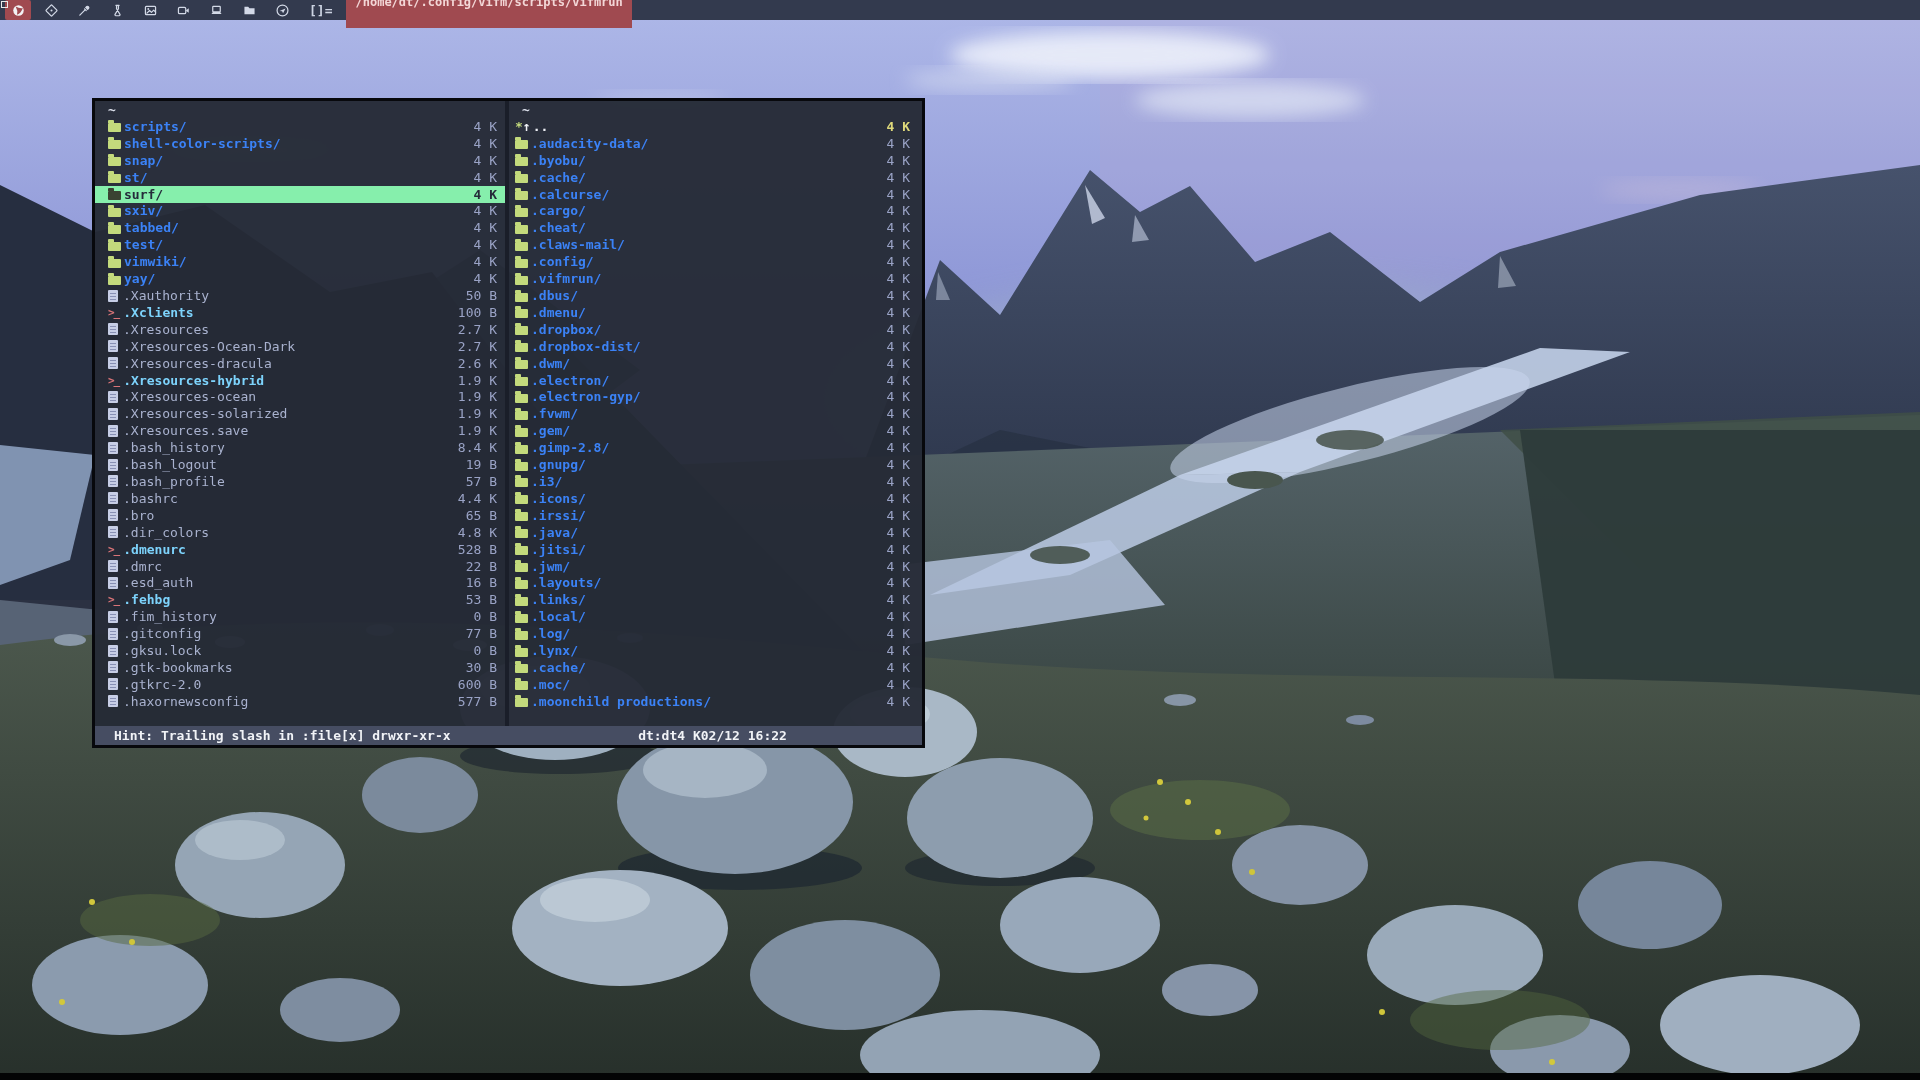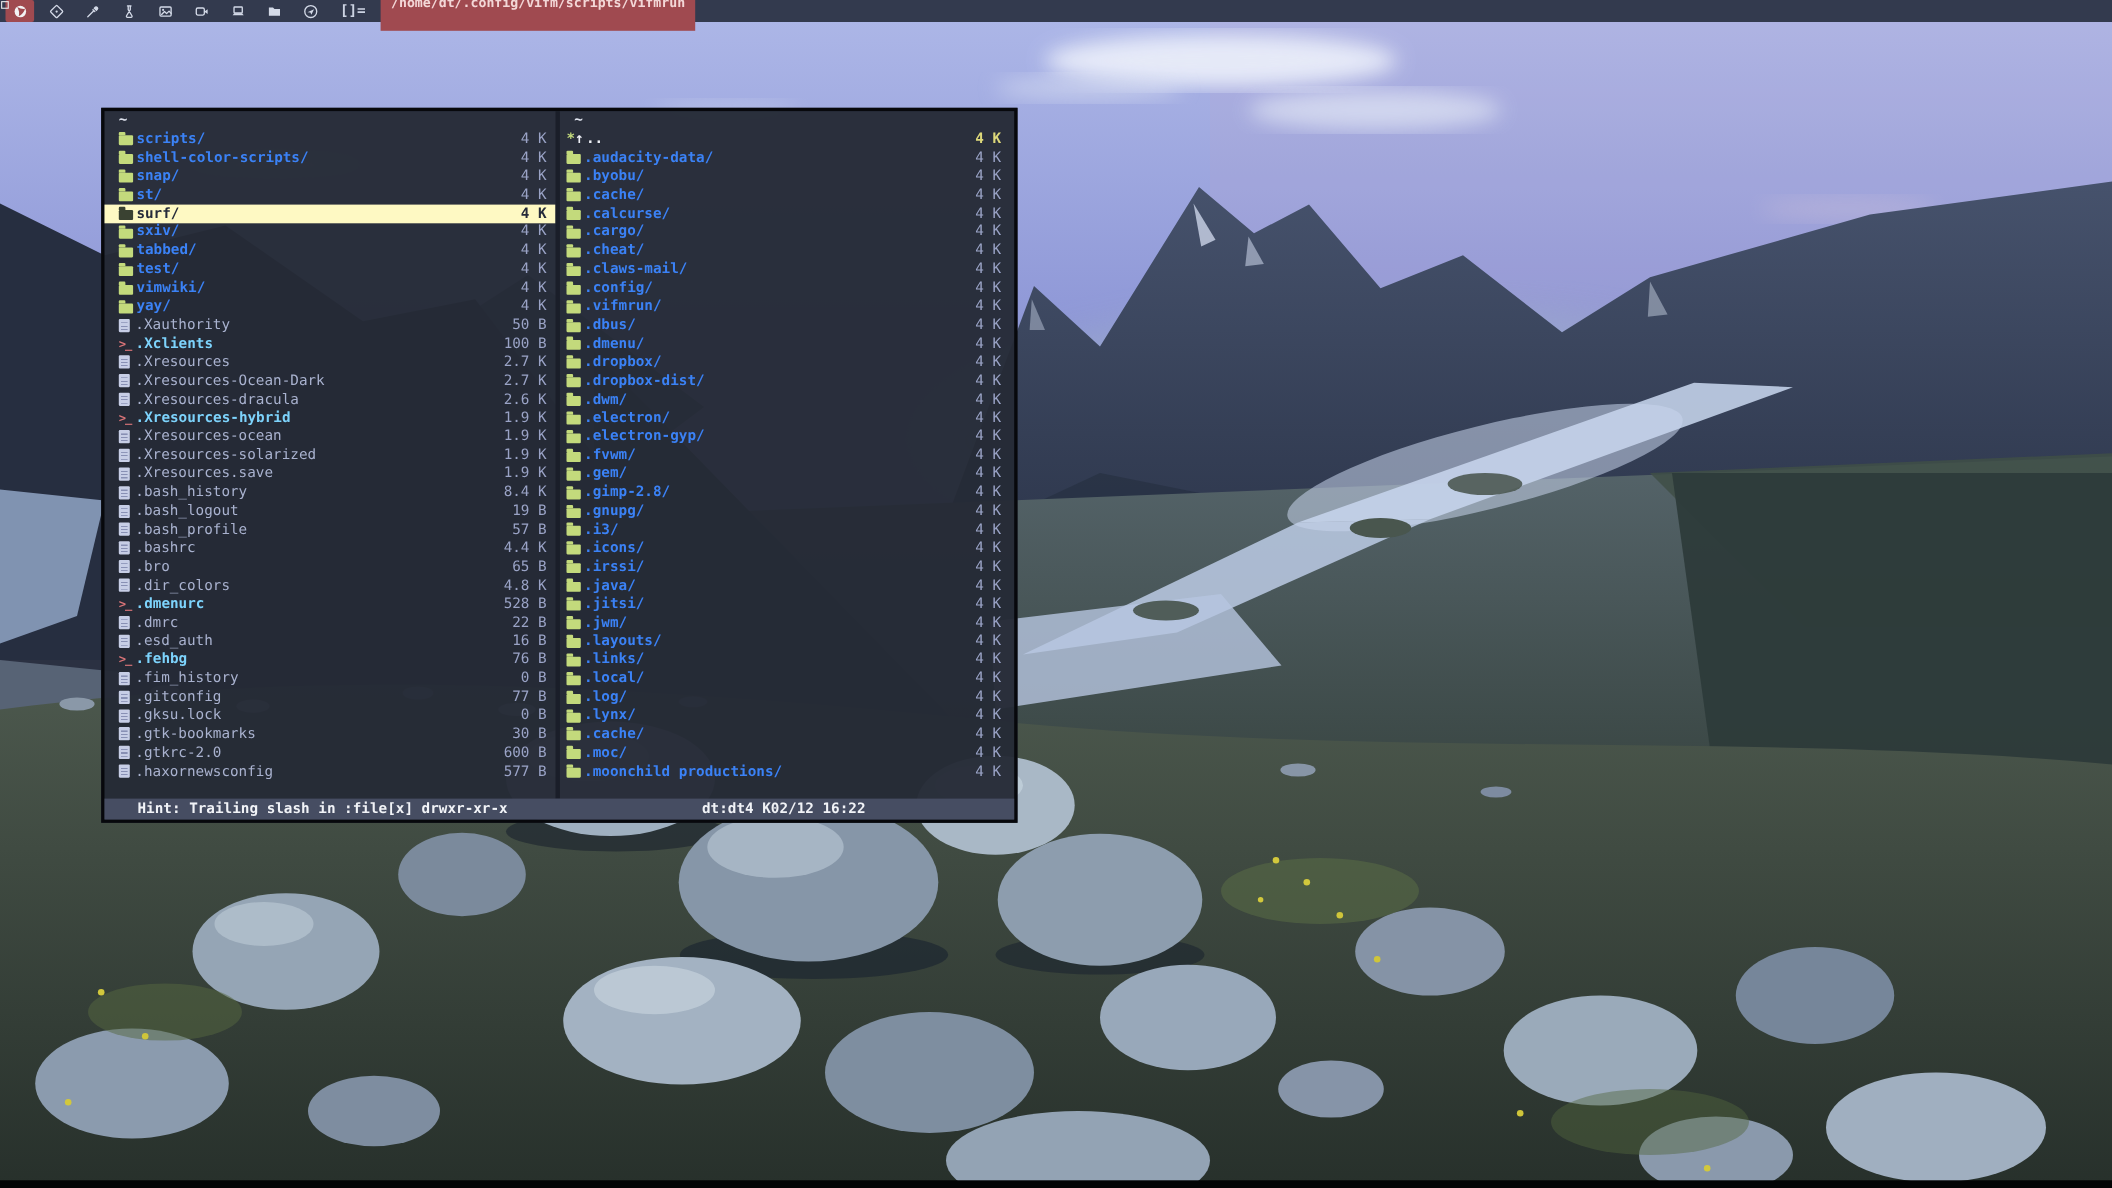--- a/index.html
+++ b/index.html
@@ -32,37 +32,37 @@
   .rows{display:grid;grid-auto-rows:16.914px;flex:1}
   .row{display:flex;align-items:center;padding:0 8px 0 13px;white-space:pre;overflow:hidden}
   .pane.right .row{padding:0 12px 0 6px}
   .nm{flex:none}
   .sz{margin-left:auto;padding-left:6px;color:#9aa3c6}
   .c-dir{color:#3b82f6;font-weight:bold}
   .c-file{color:#a9b2cf}
   .c-exec{color:#7dd3fc;font-weight:bold}
   .c-up{color:#eef0f6;font-weight:bold}
   .s-up{color:#ddd87a;font-weight:bold}
-  .row.sel{background:#fef9c3}
+  .row.sel{background:#86efac}
   .row.sel .nm,.row.sel .sz{color:#252b3a;font-weight:bold}
   .icn{position:relative;flex:none;margin-right:3px}
   .icn-folder{width:13px;height:9px;background:#c3da7c;border-radius:1px;margin-top:3px}
   .icn-folder::before{content:'';position:absolute;top:-3px;left:0;width:6px;height:3px;
     background:inherit;border-radius:1px 1px 0 0}
   .row.sel .icn-folder{background:#3a4232}
   .icn-file{width:10px;height:12px;background:#c7cee6;border-radius:1px;margin-right:5px}
   .icn-file::after{content:'';position:absolute;left:2px;right:2px;top:3px;height:7px;
     background:repeating-linear-gradient(#8890b4 0 1px,transparent 1px 3px)}
   .icn-exec{color:#d97478;font-weight:bold;font-size:11px;letter-spacing:-1px;margin-right:4px;flex:none}
   .icn-up{font-weight:bold;color:#eef0f6;flex:none;margin-right:2px}
   .icn-up .star{color:#c3da7c;font-style:normal}
   
   .statusbar{height:19px;background:#464d62;display:flex;align-items:center;flex:none;
     color:#f1f3f7;font-weight:bold}
-  .sb-left{width:410px;padding-left:30px;flex:none;white-space:pre}
+  .sb-left{width:410px;padding-left:19px;flex:none;white-space:pre}
   .sb-right{flex:1;display:flex;justify-content:center;padding:0 12px 0 10px}
   .cmdline{height:16px;flex:none;text-align:right;padding-right:14px;line-height:15px}
   .pos{color:#d5dc74;font-weight:bold}
 </style>
 </head>
 <body>
 
 <svg class="wall" viewBox="0 0 1920 1080" preserveAspectRatio="none">
   <defs>
     <linearGradient id="sky" x1="0" y1="0" x2="0" y2="1">
@@ -270,21 +270,21 @@
           <div class="row"><span class="icn icn-file"></span><span class="nm c-file">.Xresources.save</span><span class="sz">1.9 K</span></div>
           <div class="row"><span class="icn icn-file"></span><span class="nm c-file">.bash_history</span><span class="sz">8.4 K</span></div>
           <div class="row"><span class="icn icn-file"></span><span class="nm c-file">.bash_logout</span><span class="sz">19 B</span></div>
           <div class="row"><span class="icn icn-file"></span><span class="nm c-file">.bash_profile</span><span class="sz">57 B</span></div>
           <div class="row"><span class="icn icn-file"></span><span class="nm c-file">.bashrc</span><span class="sz">4.4 K</span></div>
           <div class="row"><span class="icn icn-file"></span><span class="nm c-file">.bro</span><span class="sz">65 B</span></div>
           <div class="row"><span class="icn icn-file"></span><span class="nm c-file">.dir_colors</span><span class="sz">4.8 K</span></div>
           <div class="row"><span class="icn-exec">&gt;_</span><span class="nm c-exec">.dmenurc</span><span class="sz">528 B</span></div>
           <div class="row"><span class="icn icn-file"></span><span class="nm c-file">.dmrc</span><span class="sz">22 B</span></div>
           <div class="row"><span class="icn icn-file"></span><span class="nm c-file">.esd_auth</span><span class="sz">16 B</span></div>
-          <div class="row"><span class="icn-exec">&gt;_</span><span class="nm c-exec">.fehbg</span><span class="sz">76 B</span></div>
+          <div class="row"><span class="icn-exec">&gt;_</span><span class="nm c-exec">.fehbg</span><span class="sz">53 B</span></div>
           <div class="row"><span class="icn icn-file"></span><span class="nm c-file">.fim_history</span><span class="sz">0 B</span></div>
           <div class="row"><span class="icn icn-file"></span><span class="nm c-file">.gitconfig</span><span class="sz">77 B</span></div>
           <div class="row"><span class="icn icn-file"></span><span class="nm c-file">.gksu.lock</span><span class="sz">0 B</span></div>
           <div class="row"><span class="icn icn-file"></span><span class="nm c-file">.gtk-bookmarks</span><span class="sz">30 B</span></div>
           <div class="row"><span class="icn icn-file"></span><span class="nm c-file">.gtkrc-2.0</span><span class="sz">600 B</span></div>
           <div class="row"><span class="icn icn-file"></span><span class="nm c-file">.haxornewsconfig</span><span class="sz">577 B</span></div>
         </div>
     </div>
     <div class="psep"></div>
     <div class="pane right">

